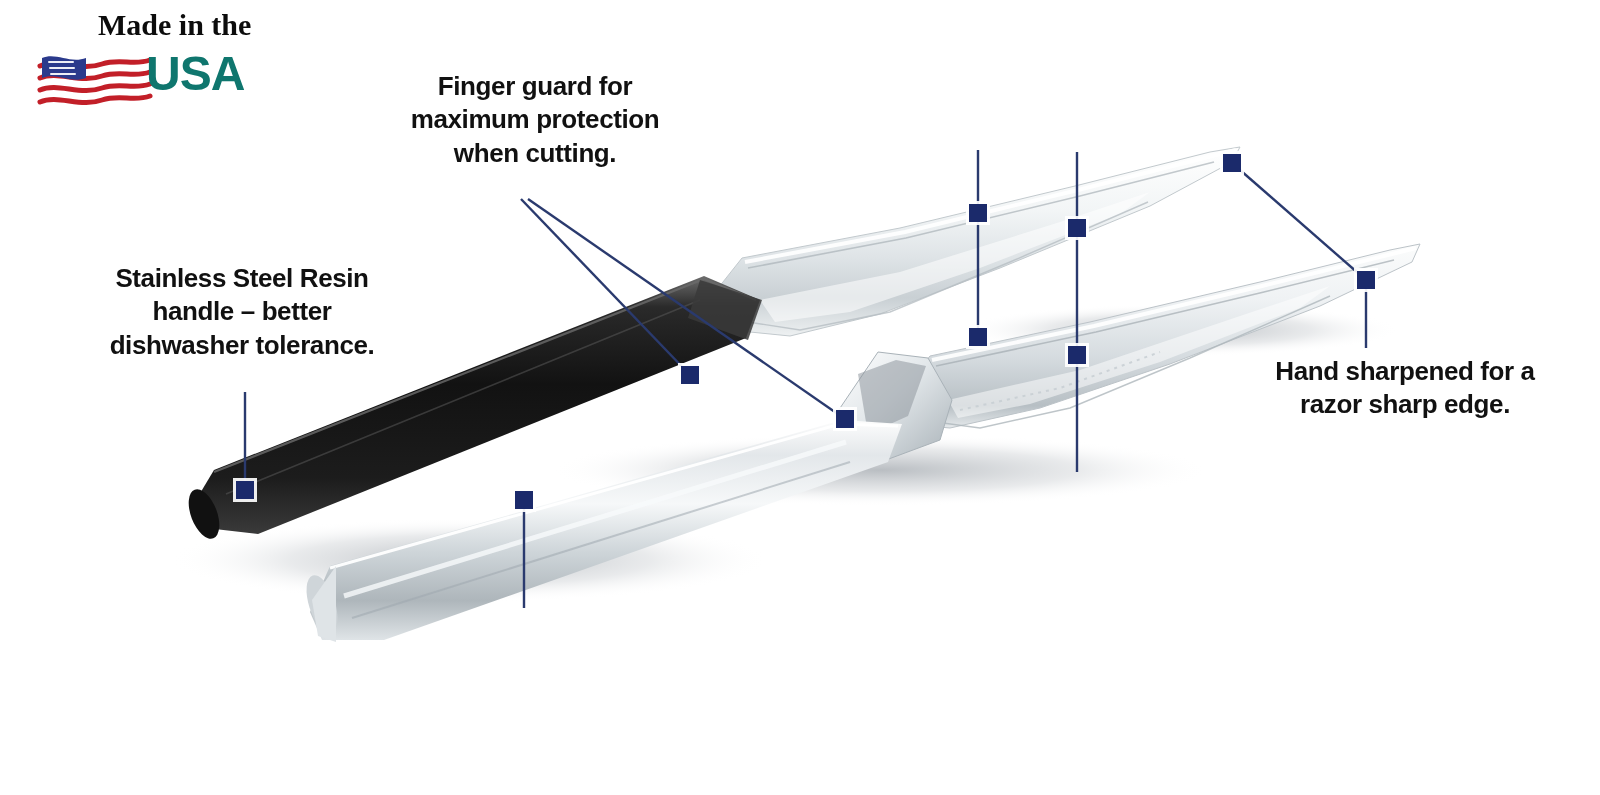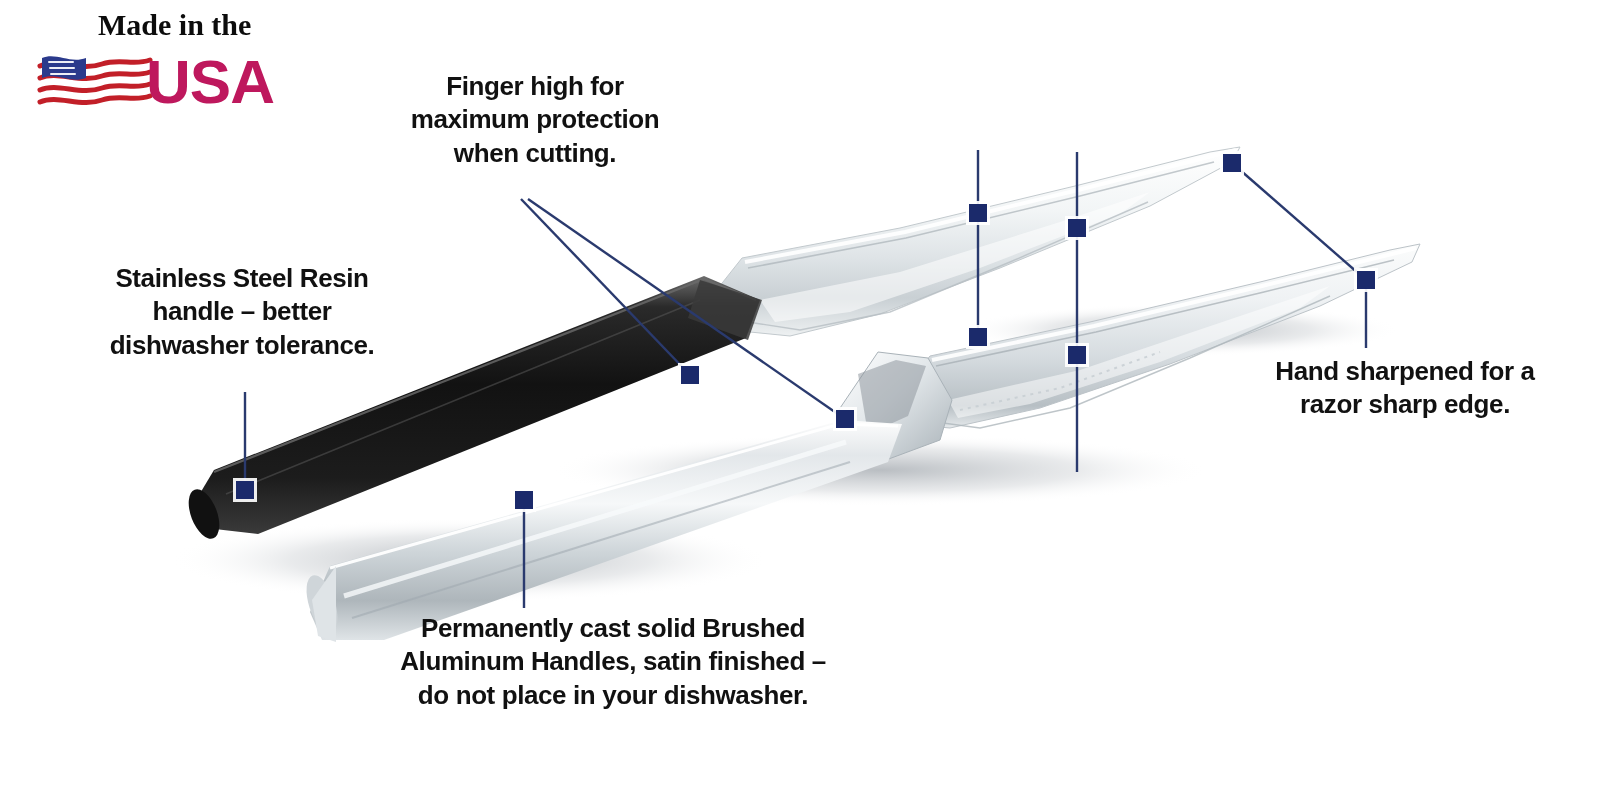--- a/index.html
+++ b/index.html
@@ -35,22 +35,22 @@
     letter-spacing: 0px;
     white-space: nowrap;
     margin-left: 46px;
   }
   #logo .usa {
     position: absolute;
     left: 118px;
     top: 38px;
     font-family: "Liberation Sans", sans-serif;
     font-weight: 700;
-    font-size: 62px;
-    color: #be185d;
+    font-size: 48px;
+    color: #0f766e;
     letter-spacing: -1px;
     white-space: nowrap;
   }
   #logo .flag {
     position: absolute;
     left: 8px;
     top: 44px;
     width: 118px;
     height: 62px;
   }
@@ -204,31 +204,28 @@
   <div class="marker" style="left:845px; top:419px;"></div>
   <div class="marker" style="left:978px; top:213px;"></div>
   <div class="marker" style="left:978px; top:337px;"></div>
   <div class="marker" style="left:1077px; top:228px;"></div>
   <div class="marker" style="left:1077px; top:355px;"></div>
   <div class="marker" style="left:245px; top:490px;"></div>
   <div class="marker" style="left:1232px; top:163px;"></div>
   <div class="marker" style="left:1366px; top:280px;"></div>
   <div class="marker" style="left:524px; top:500px;"></div>
 
-  <div class="label" id="lbl-finger">Finger high for
+  <div class="label" id="lbl-finger">Finger guard for
 maximum protection
 when cutting.</div>
   <div class="label" id="lbl-hand">Hand sharpened for a
 razor sharp edge.</div>
   <div class="label" id="lbl-resin">Stainless Steel Resin
 handle – better
 dishwasher tolerance.</div>
-  <div class="label" id="lbl-aluminum">Permanently cast solid Brushed
-Aluminum Handles, satin finished –
-do not place in your dishwasher.</div>
 
   <div id="logo">
     <svg class="flag" viewBox="0 0 118 62" preserveAspectRatio="none">
       <g fill="none" stroke="#c21f28" stroke-width="5" stroke-linecap="round">
         <path d="M4,14 C22,6 44,20 66,12 C84,6 98,14 114,8"></path>
         <path d="M4,26 C22,18 44,32 66,24 C84,18 98,26 114,20"></path>
         <path d="M4,38 C22,30 44,44 66,36 C84,30 98,38 114,32"></path>
         <path d="M4,50 C22,42 44,56 66,48 C84,42 98,50 114,44"></path>
       </g>
       <path d="M6,6 C20,0 34,12 50,6 L50,26 C34,32 20,20 6,26 Z" fill="#2b3a8c"></path>

